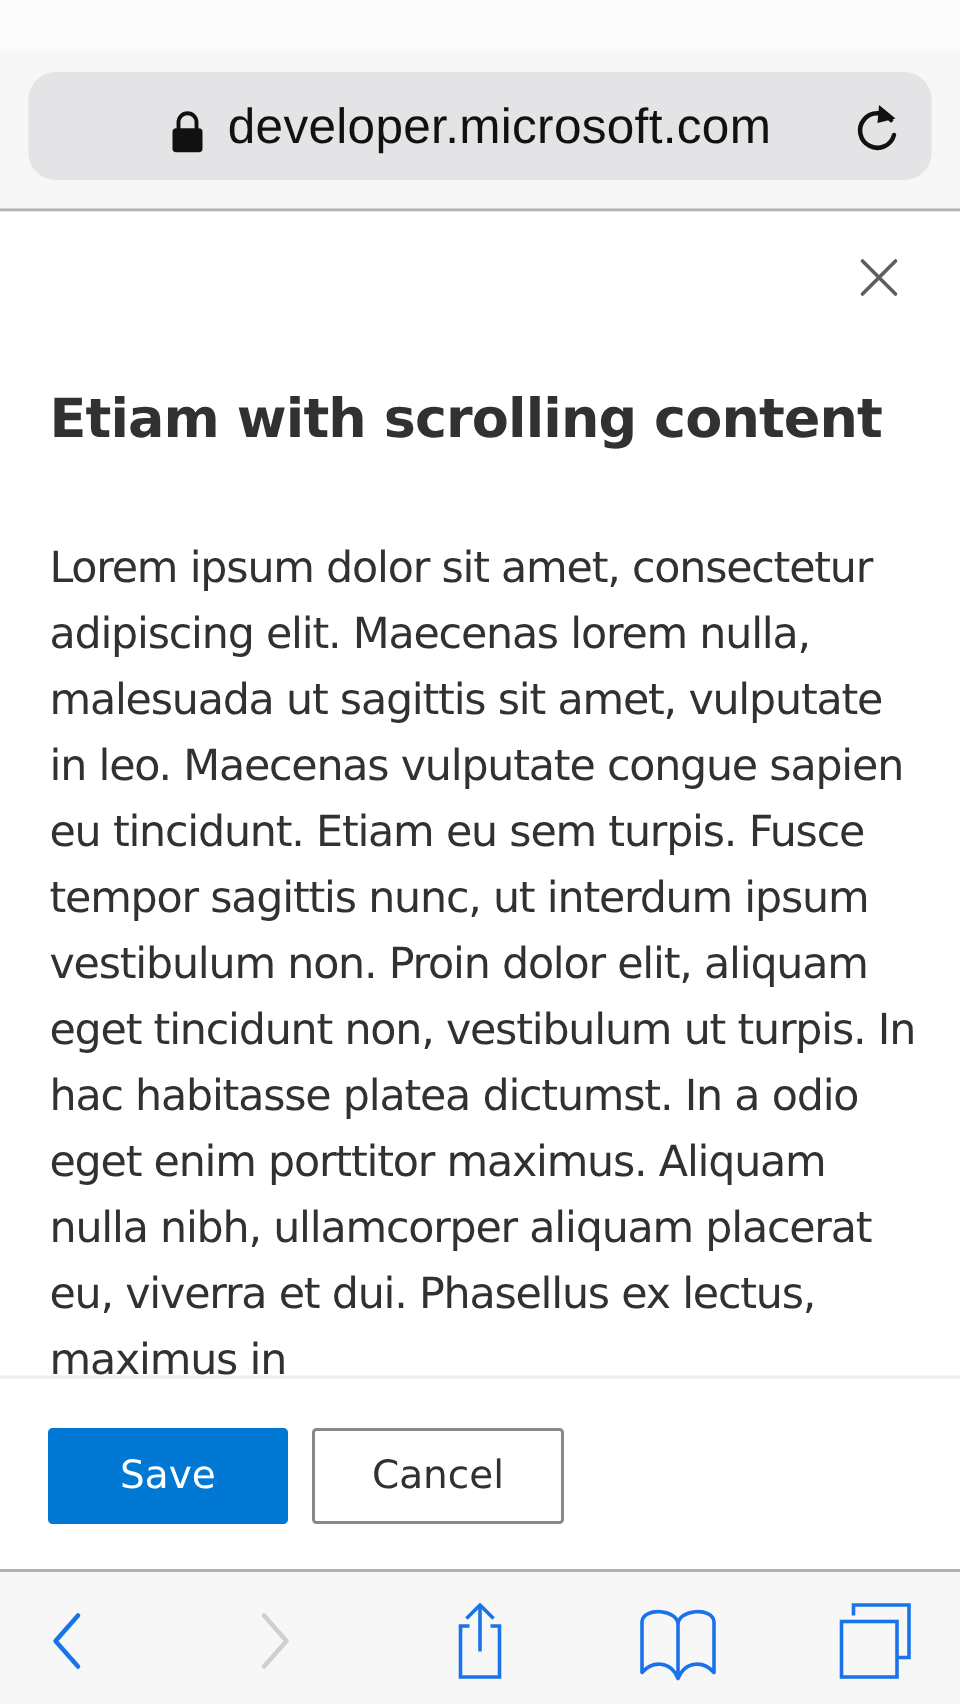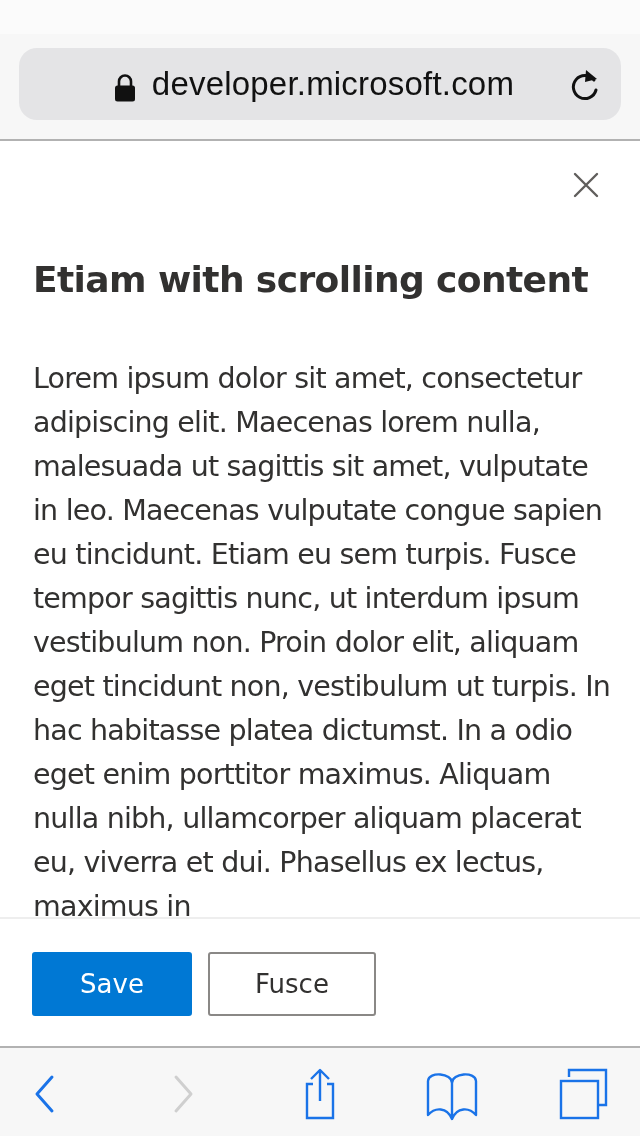--- a/index.html
+++ b/index.html
@@ -91,21 +91,21 @@
   <h1 class="panel-title">Etiam with scrolling content</h1>
 
   <div class="panel-body">
     <p>Lorem ipsum dolor sit amet, consectetur adipiscing elit. Maecenas lorem nulla, malesuada ut sagittis sit amet, vulputate in leo. Maecenas vulputate congue sapien eu tincidunt. Etiam eu sem turpis. Fusce tempor sagittis nunc, ut interdum ipsum vestibulum non. Proin dolor elit, aliquam eget tincidunt non, vestibulum ut turpis. In hac habitasse platea dictumst. In a odio eget enim porttitor maximus. Aliquam nulla nibh, ullamcorper aliquam placerat eu, viverra et dui. Phasellus ex lectus, maximus in</p>
   </div>
 
   <div class="panel-divider"></div>
 
   <div class="panel-footer">
     <div class="btn btn-save">Save</div>
-    <div class="btn btn-cancel">Fusce</div>
+    <div class="btn btn-cancel">Cancel</div>
   </div>
 </div>
 
 <div class="safari-bottom">
   <div class="tb-btn" style="left:20px;width:50px;">
     <svg width="26" height="40" viewBox="0 0 26 40">
       <path d="M20 3 L5 20 L20 37" fill="none" stroke="#1a73e8" stroke-width="3" stroke-linecap="round" stroke-linejoin="round"></path>
     </svg>
   </div>
   <div class="tb-btn" style="left:158px;width:50px;">

